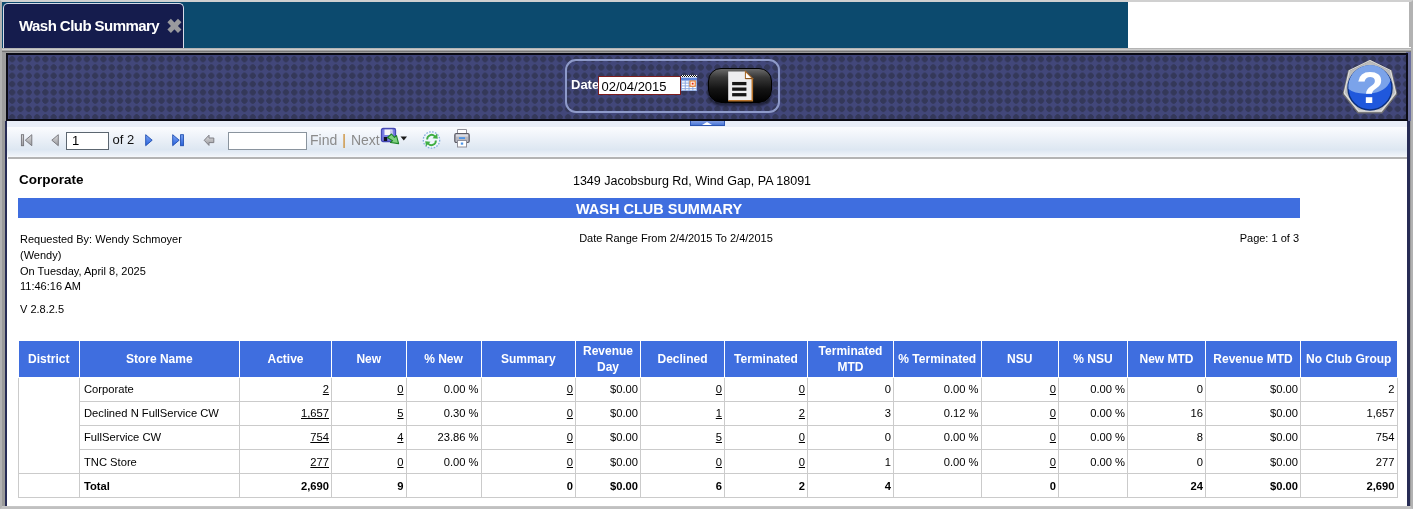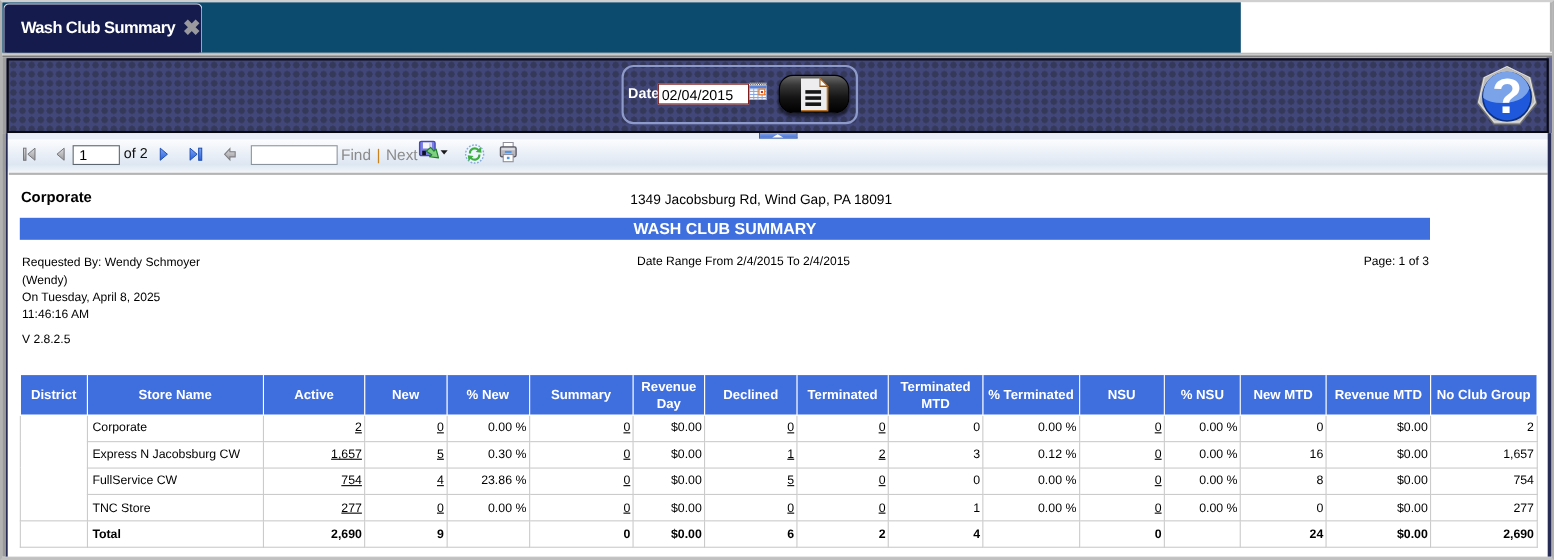--- a/index.html
+++ b/index.html
@@ -252,21 +252,21 @@
         <td><span class="u">0</span></td>
         <td>0</td>
         <td>0.00 %</td>
         <td><span class="u">0</span></td>
         <td>0.00 %</td>
         <td>0</td>
         <td>$0.00</td>
         <td>2</td>
       </tr>
 <tr>
-        <td class="sn">Express N Jacobsburg CW</td>
+        <td class="sn">Declined N FullService CW</td>
         <td><span class="u">1,657</span></td>
         <td><span class="u">5</span></td>
         <td>0.30 %</td>
         <td><span class="u">0</span></td>
         <td>$0.00</td>
         <td><span class="u">1</span></td>
         <td><span class="u">2</span></td>
         <td>3</td>
         <td>0.12 %</td>
         <td><span class="u">0</span></td>

